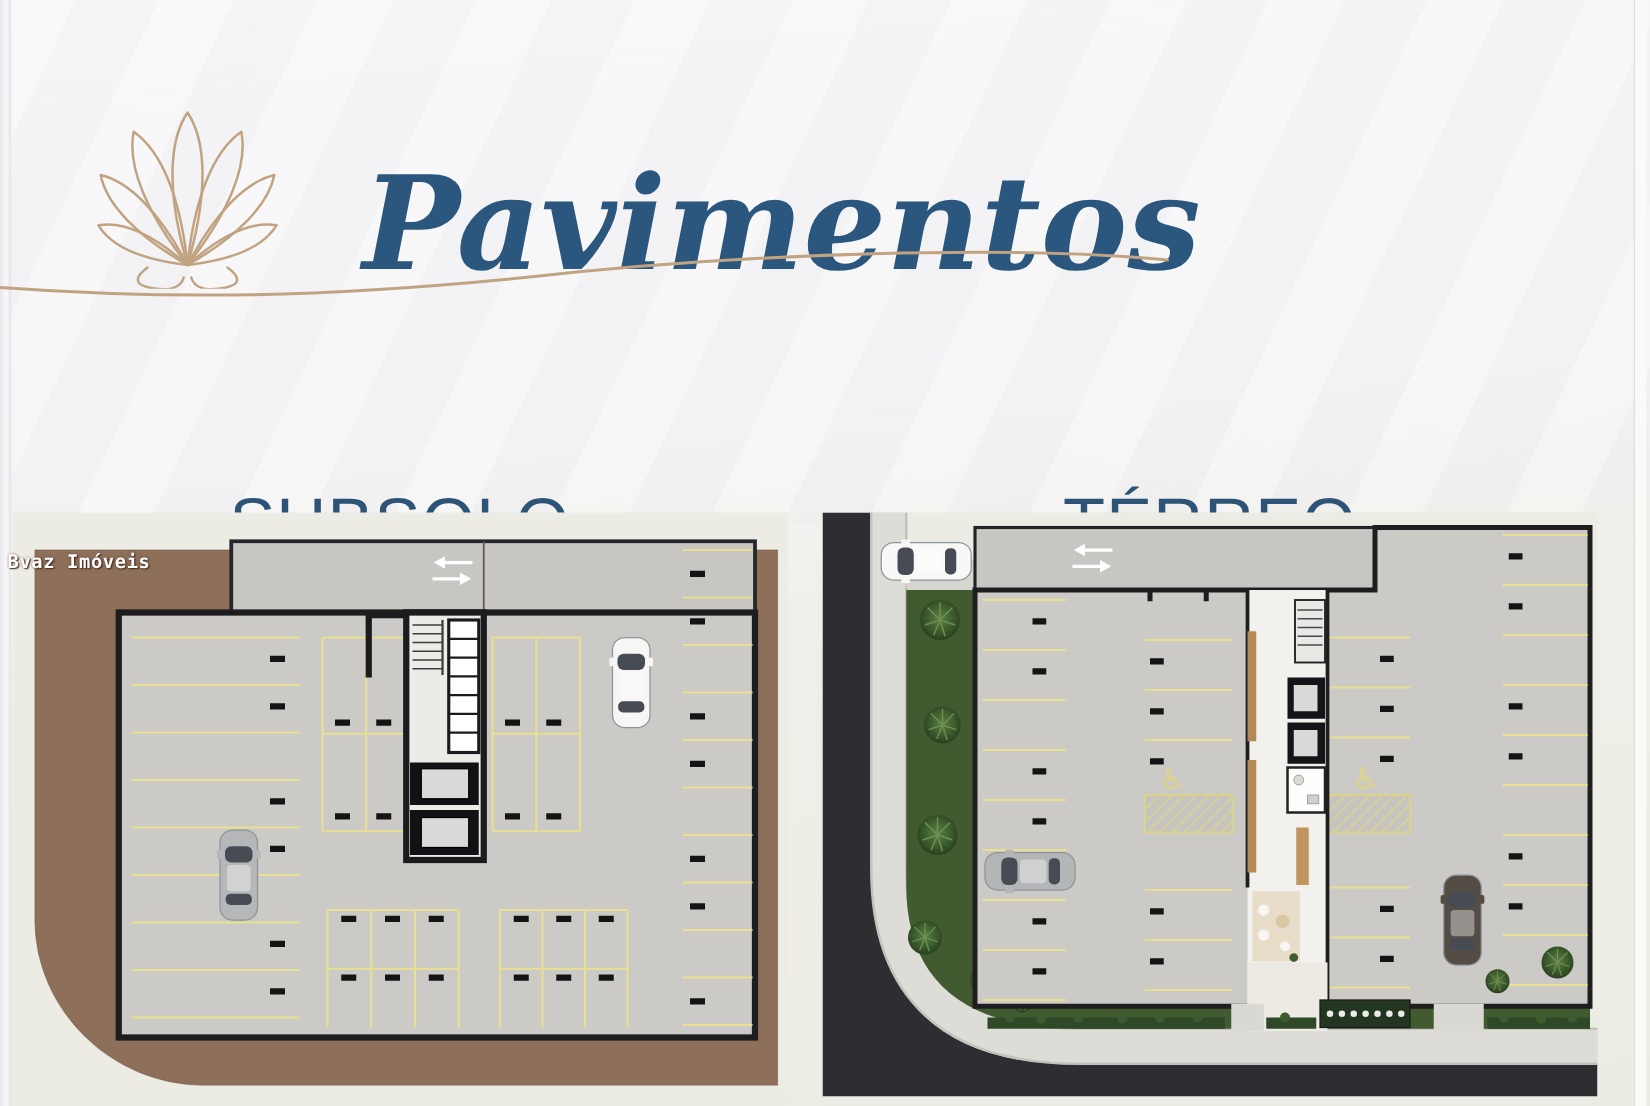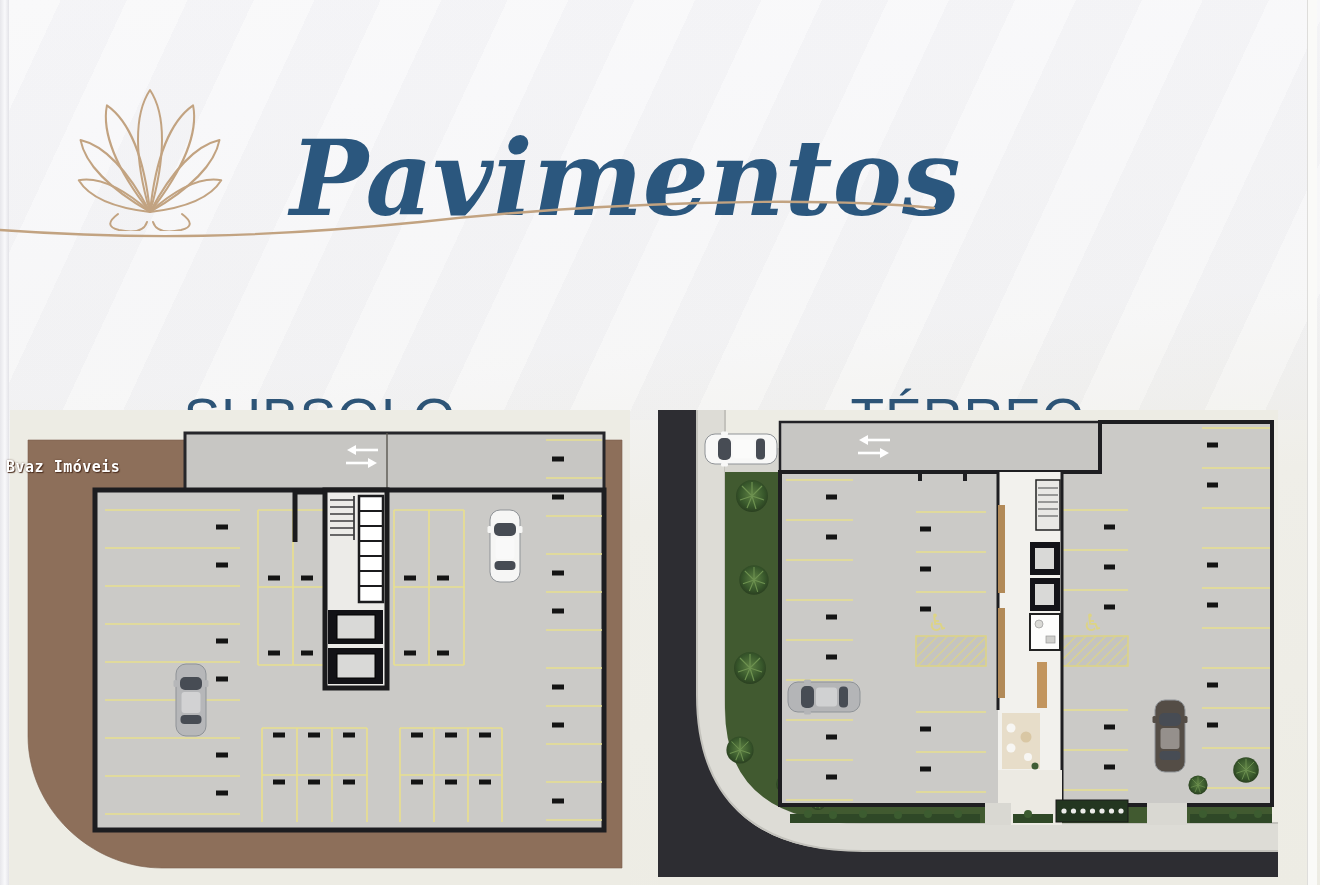--- a/index.html
+++ b/index.html
@@ -32,21 +32,20 @@
   .section-title.right{left:658px;}
   .plan{position:absolute;top:410px;width:620px;height:475px;background:#edece4;}
   .plan.left{left:10px;}
   .plan.right{left:658px;}
   .plan svg{display:block;}
   .watermark{
     position:absolute;left:6px;top:440px;z-index:6;
     font-family:"DejaVu Sans Mono","Liberation Mono",monospace;
     font-weight:700;font-size:15px;letter-spacing:.5px;color:#ffffff;
     text-shadow:1px 1px 1px rgba(72,42,26,.95),0 0 2px rgba(72,42,26,.6);
-    margin-top:18px;
   }
 </style>
 </head>
 <body>
 
 <div class="streaks"></div>
 <div class="edge-left"></div>
 <div class="edge-right"></div>
 
 <div class="logo">

